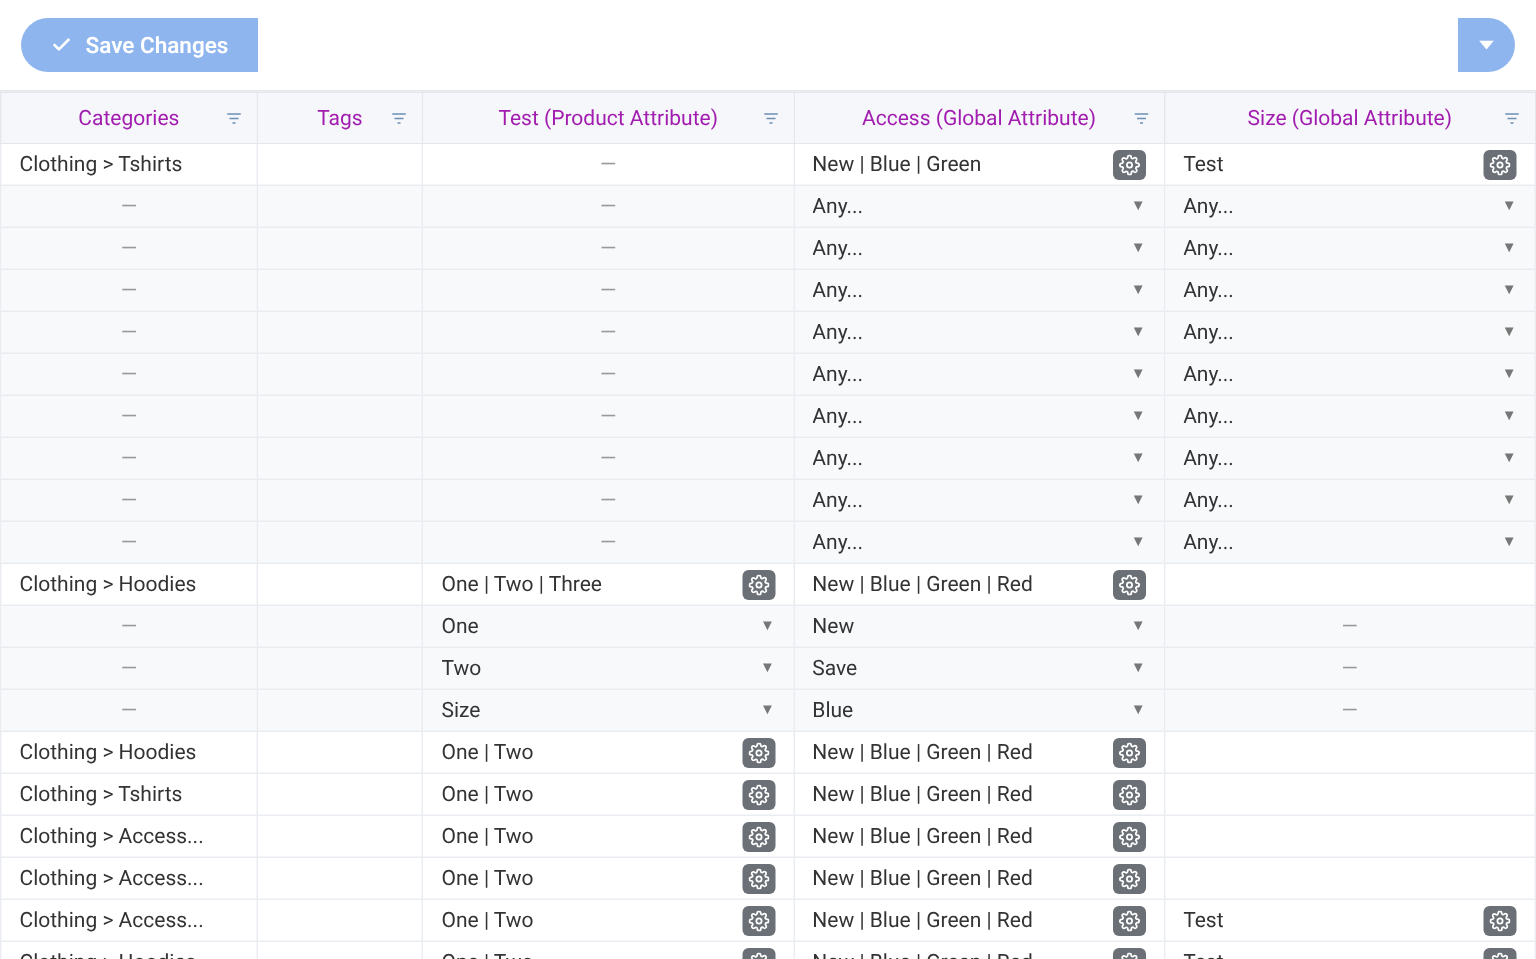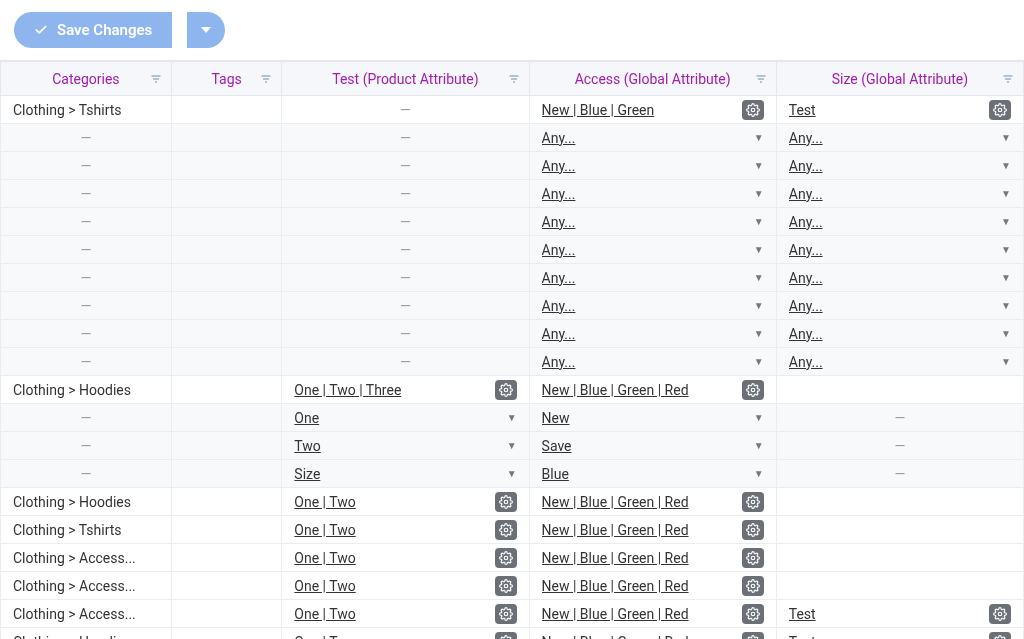--- a/index.html
+++ b/index.html
@@ -5,21 +5,21 @@
   * { box-sizing: border-box; margin: 0; padding: 0; }
   body {
     font-family: -apple-system, BlinkMacSystemFont, "Segoe UI", Roboto, sans-serif;
     font-size: 14px;
     color: #333;
     background: #fff;
     width: 1024px;
   }
   .toolbar {
     display: flex;
-    justify-content: flex-start;
+    justify-content: space-between;
     padding: 12px 14px;
     border-bottom: 1px solid #e5e7eb;
     gap: 14px;
   }
   .save-btn {
     display: inline-flex;
     align-items: center;
     background: #8fb5ee;
     color: #fff;
     font-weight: 600;
@@ -92,21 +92,20 @@
     align-items: center;
     justify-content: space-between;
     width: 100%;
     gap: 8px;
   }
   .cell-text {
     overflow: hidden;
     text-overflow: ellipsis;
     white-space: nowrap;
     flex: 1;
-    text-decoration: underline;
   }
 
   .gear-btn {
     background: #6b6f76;
     border-radius: 4px;
     width: 22px;
     height: 20px;
     display: inline-flex;
     align-items: center;
     justify-content: center;

